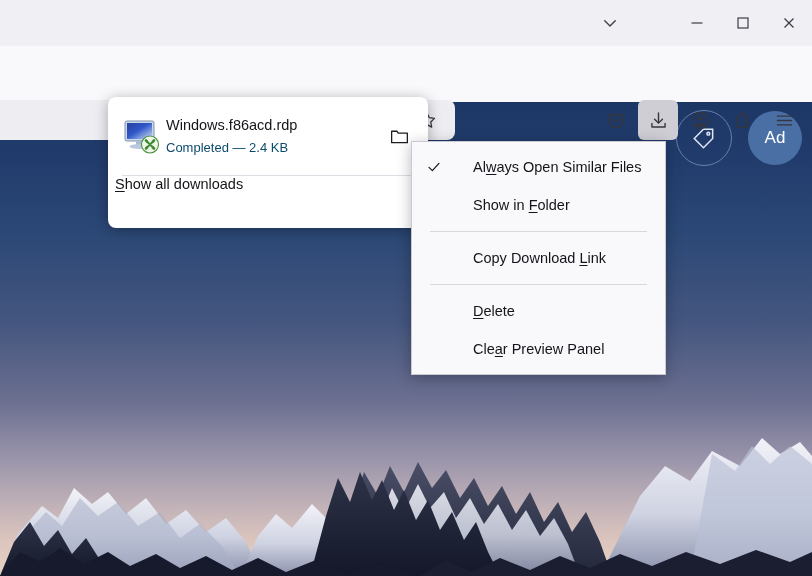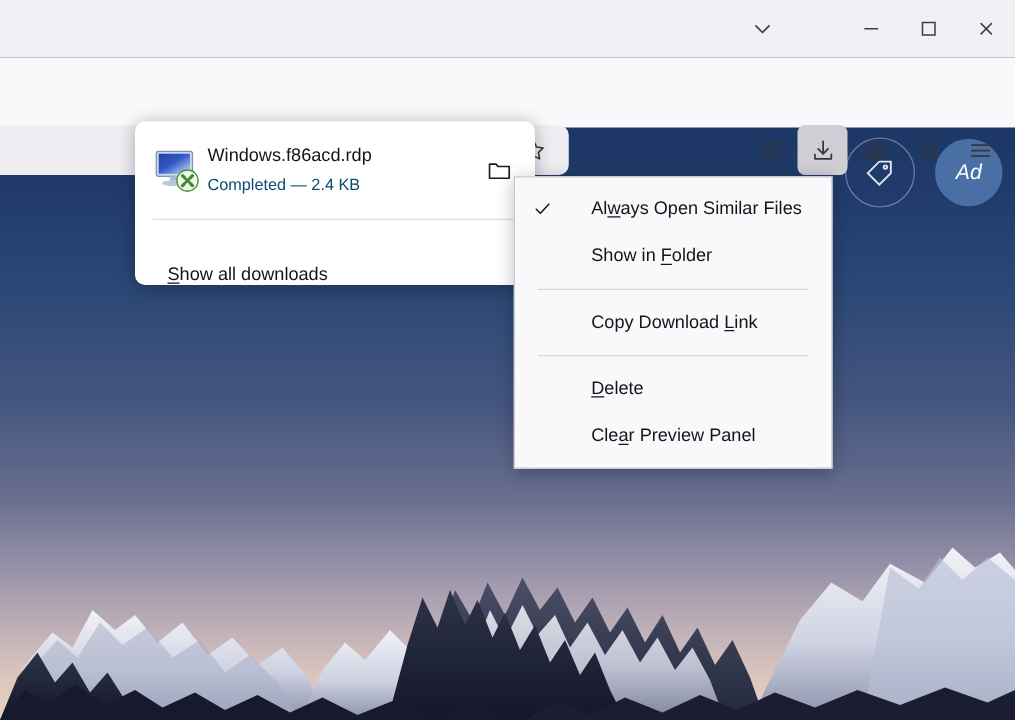--- a/index.html
+++ b/index.html
@@ -49,21 +49,20 @@
     width:40px; height:40px; border-radius:6px;
     display:flex; align-items:center; justify-content:center;
     color:#36363c;
   }
   .tbicon.active { background:#cfced4; }
 
   
   .page {
     position:absolute; left:0; top:88px; width:812px; height:488px;
     overflow:hidden;
-    font-style:italic;
   }
   .sky {
     position:absolute; left:0; top:0; width:812px; height:488px;
     background:linear-gradient(to bottom,
       #1b3563 0%, #213c6c 14%, #2c4876 30%, #44567f 48%,
       #6b6f90 64%, #9a94ab 76%, #c3b3b8 86%, #dcc5bd 93%, #e9d3c4 100%);
   }
   .mtn { position:absolute; left:0; bottom:0; width:812px; height:230px; }
 
   .ad-zone {
@@ -90,21 +89,21 @@
     box-shadow:0 2px 14px rgba(0,0,0,0.30);
     overflow:hidden;
   }
   .dl-item { display:flex; align-items:center; height:78px; padding:0 14px 0 14px; }
   .dl-icon { width:40px; height:40px; flex:none; position:relative; }
   .dl-text { margin-left:4px; flex:1; min-width:0; }
   .dl-name { font-size:14.5px; color:#15141a; line-height:20px; white-space:nowrap; }
   .dl-status { font-size:13px; color:#0c4a6e; line-height:20px; margin-top:3px; }
   .dl-folder { width:30px; height:30px; display:flex; align-items:center; justify-content:center; color:#1c1b22; flex:none; }
   .dl-sep { height:1px; background:#dedde3; margin:0 14px; }
-  .dl-footer { height:52px; display:flex; align-items:flex-end; padding:0 26px; }
+  .dl-footer { height:52px; display:flex; align-items:flex-start; padding:0 7px; }
   .dl-footer span { font-size:14.5px; color:#15141a; }
 
   
   .ctx {
     position:absolute; left:411px; top:141px; width:255px;
     background:#f9f9fb;
     border:1px solid #c9c9cf;
     box-shadow:0 3px 14px rgba(0,0,0,0.28);
     padding:6px 0 6px 0;
   }

